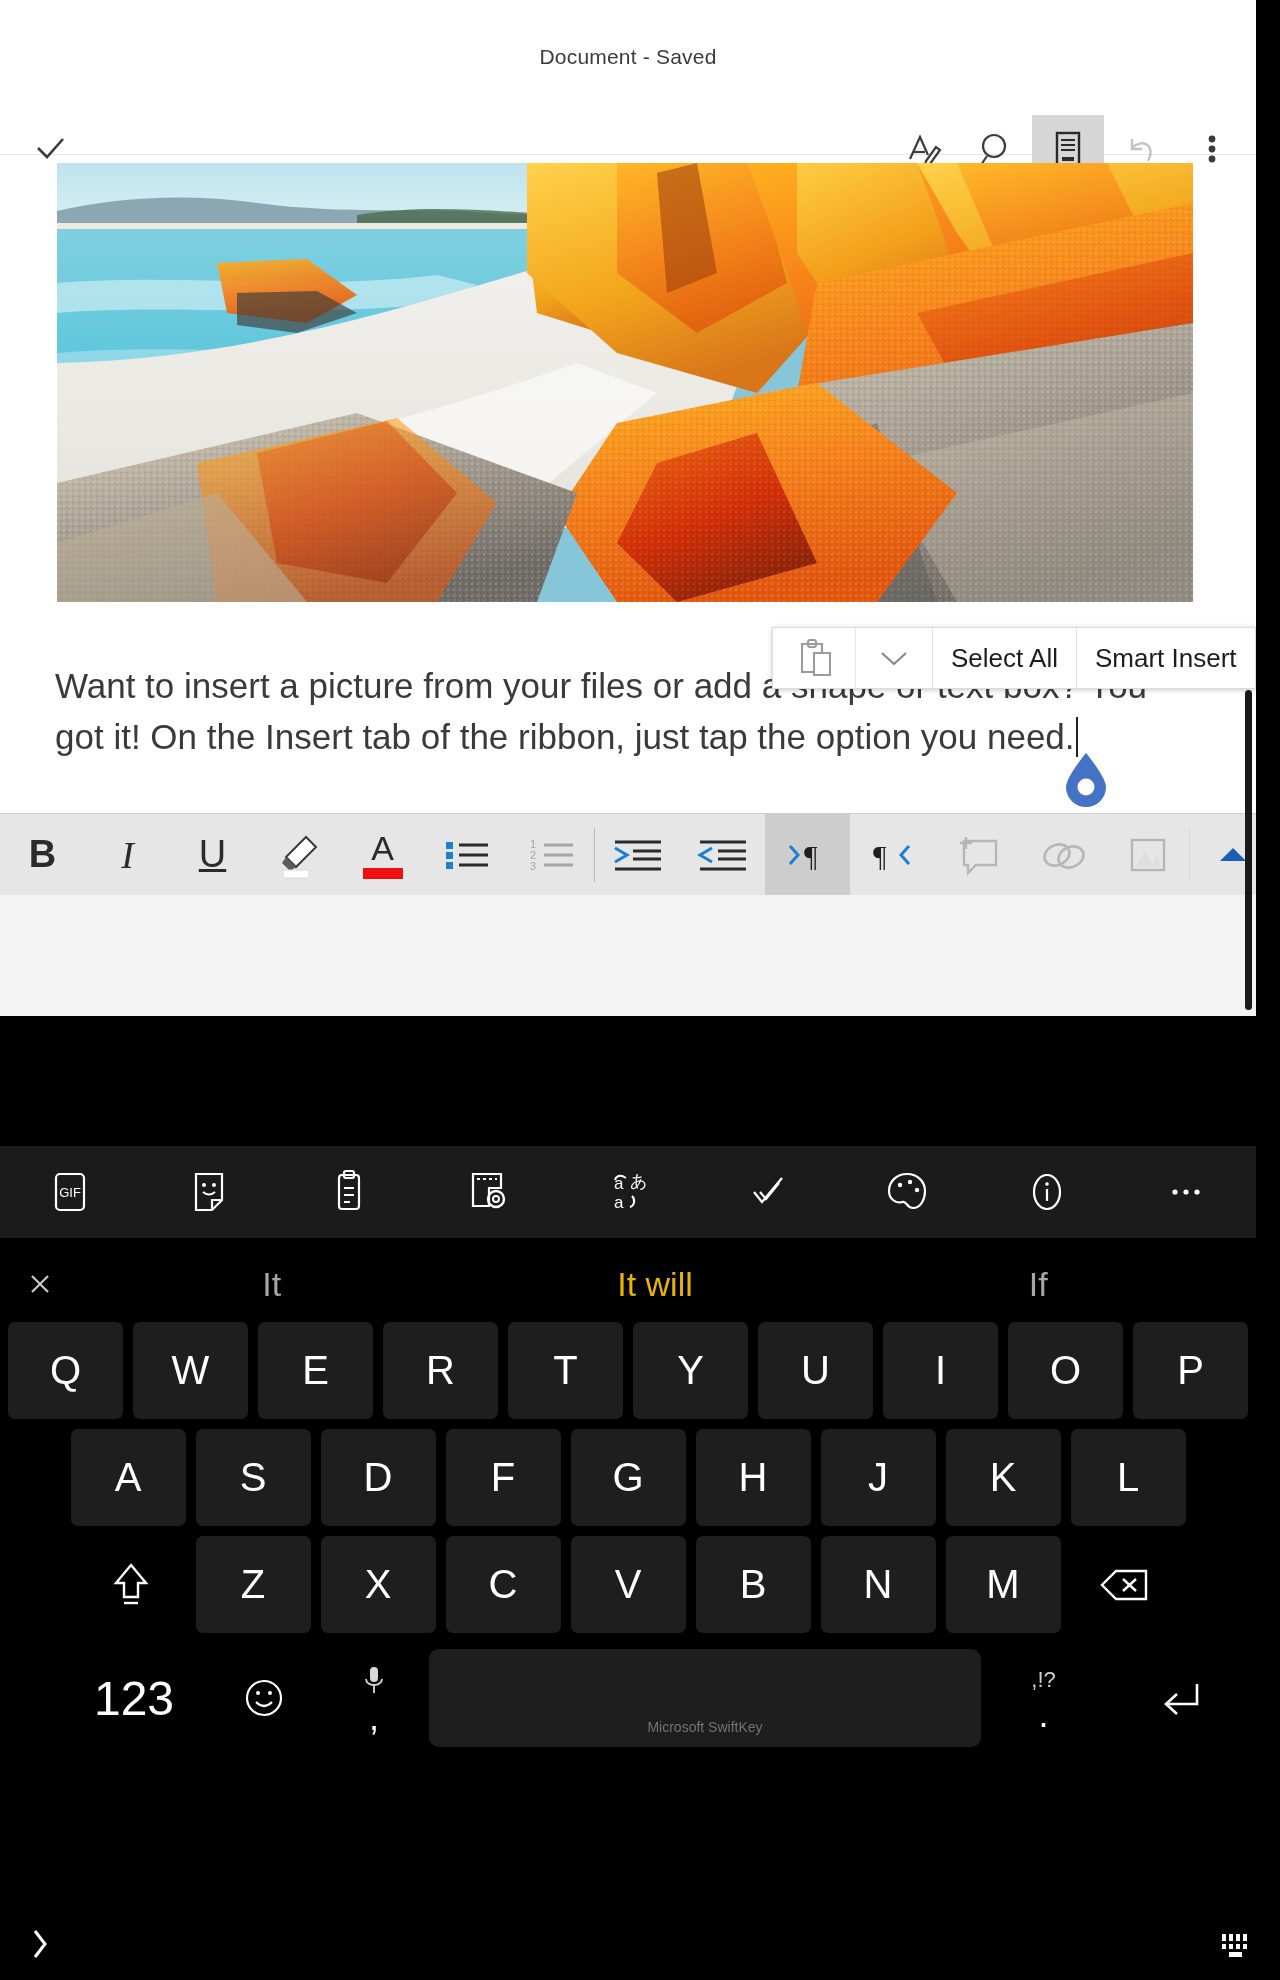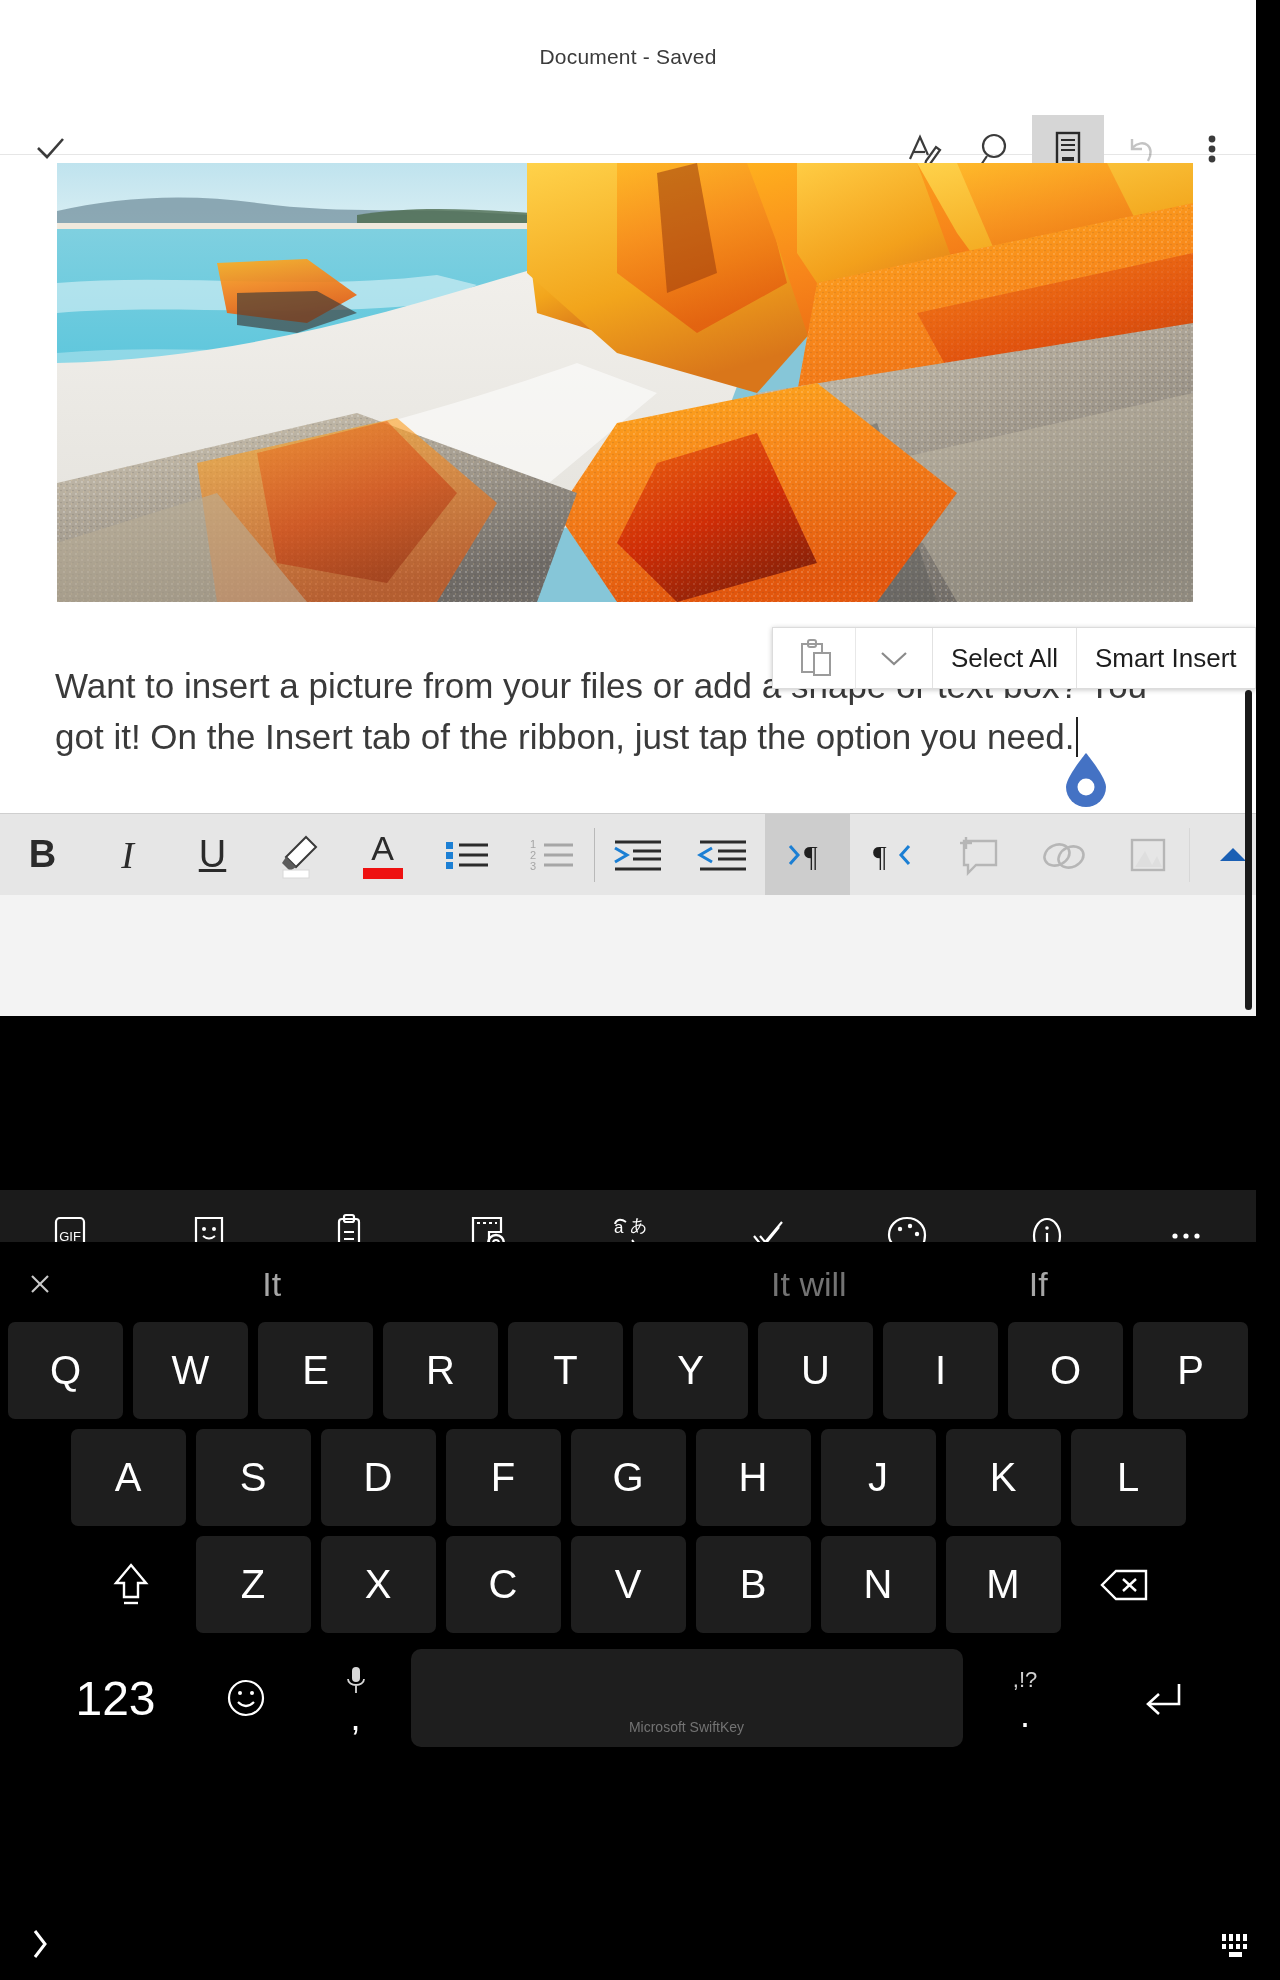--- a/index.html
+++ b/index.html
@@ -107,47 +107,47 @@
     background: #ffffff; border-radius: 4px;
   }
 
   
   .gap { position:absolute; left:0; top:1016px; width:1280px; height:130px; background:#000; }
 
   
   .kb { position:absolute; left:0; top:1146px; width:1256px; height:760px; background:#000; }
   .kb-toolbar {
     position: absolute; left: 0; top: 0; width: 1256px; height: 92px;
-    background: #1b1b1b; display: flex; align-items: center; margin-top: 44px;
+    background: #1b1b1b; display: flex; align-items: center;
   }
   .kbt { flex:1; display:flex; align-items:center; justify-content:center; height:92px; }
 
   .pred-bar {
     position: absolute; left: 0; top: 96px; width: 1256px; height: 84px;
     display: flex; align-items: center; background: #000;
   }
   .pred-close { width: 80px; display:flex; align-items:center; justify-content:center; }
   .pred {
     flex: 1; text-align: center; font-size: 34px; color: #a6a6a6;
   }
-  .pred.center { color: #737373; text-align: right; }
+  .pred.center { color: #eab308; }
 
   .kb-rows { position:absolute; left:0; top:176px; width:1256px; }
   .krow { display: flex; justify-content: center; margin-bottom: 10px; }
   .key {
     background: #1e1e1e; border-radius: 7px;
     display: flex; align-items: center; justify-content: center;
     color: #fff; font-size: 40px; font-weight: 300;
   }
   .krow1 .key { width: 115px; height: 97px; margin: 0 5px; }
   .krow2 .key { width: 115px; height: 97px; margin: 0 5px; }
   .krow3 .key { width: 115px; height: 97px; margin: 0 5px; }
   .kspec { background: transparent; display:flex; align-items:center; justify-content:center; }
   .krow3 .kspec { width: 120px; height: 97px; }
-  .krow4 { display:flex; align-items:center; justify-content:center; height: 110px; margin-top: 6px; padding-left: 22px; }
+  .krow4 { display:flex; align-items:center; justify-content:flex-end; height: 110px; margin-top: 6px; padding-left: 22px; }
   .k123 { width: 150px; text-align:center; font-size: 48px; color:#fff; font-weight:300; }
   .kemoji { width: 110px; display:flex; align-items:center; justify-content:center; }
   .kcomma { width: 110px; display:flex; flex-direction:column; align-items:center; justify-content:center; }
   .kspace {
     width: 552px; height: 98px; background: #1e1e1e; border-radius: 10px;
     display:flex; align-items:flex-end; justify-content:center; padding-bottom: 12px;
   }
   .kspace span { font-size: 14px; color: #737373; }
   .kperiod { width: 125px; display:flex; flex-direction:column; align-items:center; justify-content:center; }
   .kenter { width: 150px; display:flex; align-items:center; justify-content:center; }

